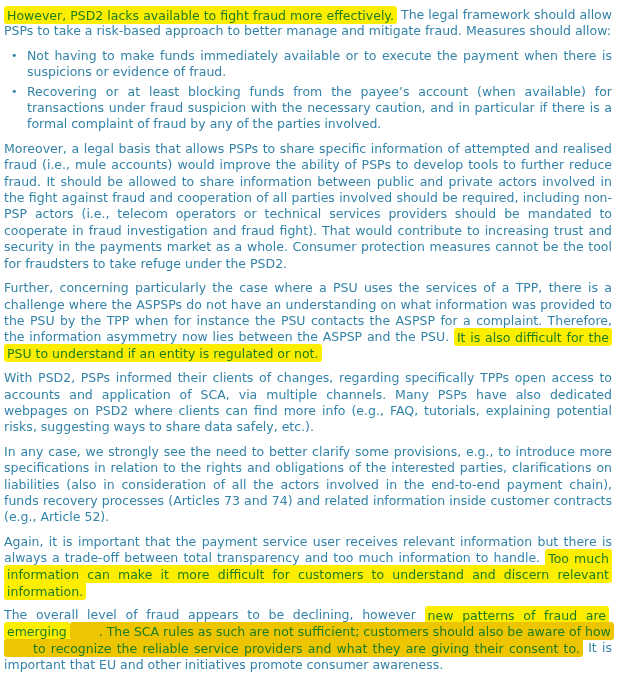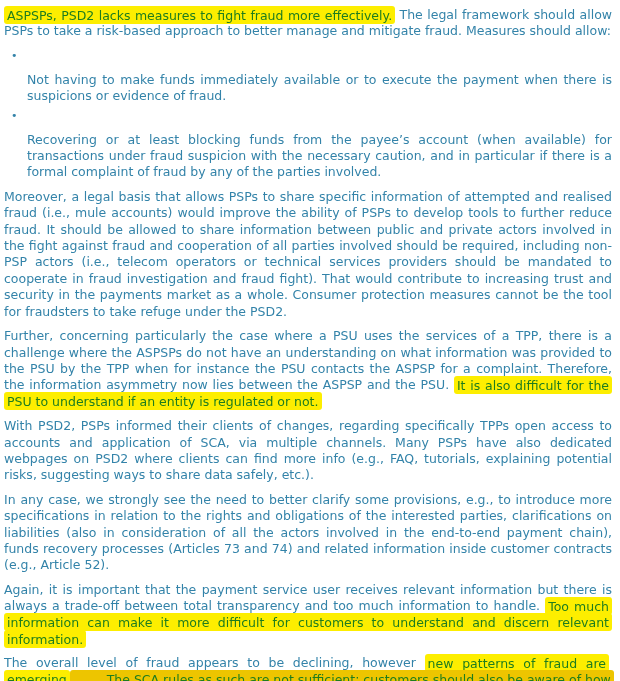--- a/index.html
+++ b/index.html
@@ -25,36 +25,36 @@
   p.para:last-child { margin-bottom: 0; }
   .bullet-item { display: flex; margin: 0 0 3px 0; }
   div.bullet-item:last-of-type { margin-bottom: 8px; }
   .bullet-marker {
     flex: 0 0 23px;
     box-sizing: border-box;
     padding-left: 7px;
     text-align: left;
     font-size: 11px;
   }
-  .bullet-text { flex: 1 1 auto; text-align: justify; margin-top: 24px; }
+  .bullet-text { flex: 1 1 auto; text-align: justify; }
   .hl {
     border-radius: 3px;
     padding: 1.5px 3px;
     -webkit-box-decoration-break: clone;
     box-decoration-break: clone;
   }
   .hl-yellow { background: var(--hl-yellow, #fdee00); color: var(--hl-text, #1e7d1e); }
   .hl-amber  { background: var(--hl-amber,  #edc500); color: var(--hl-text, #1e7d1e); padding-left: 29px; }
 </style>
 </head>
 <body style="background: rgb(255, 255, 255);">
 
 <div class="page">
   <div>
-      <p class="para"><span class="hl hl-yellow">ASPSPs, PSD2 lacks measures to fight fraud more effectively.</span><span> The legal framework should allow PSPs to take a risk-based approach to better manage and mitigate fraud. Measures should allow:</span></p>
+      <p class="para"><span class="hl hl-yellow">However, PSD2 lacks available to fight fraud more effectively.</span><span> The legal framework should allow PSPs to take a risk-based approach to better manage and mitigate fraud. Measures should allow:</span></p>
       <div class="bullet-item">
         <span class="bullet-marker">•</span>
         <span class="bullet-text"><span>Not having to make funds immediately available or to execute the payment when there is suspicions or evidence of fraud.</span></span>
       </div>
       <div class="bullet-item">
         <span class="bullet-marker">•</span>
         <span class="bullet-text"><span>Recovering or at least blocking funds from the payee’s account (when available) for transactions under fraud suspicion with the necessary caution, and in particular if there is a formal complaint of fraud by any of the parties involved.</span></span>
       </div>
       <p class="para"><span>Moreover, a legal basis that allows PSPs to share specific information of attempted and realised fraud (i.e., mule accounts) would improve the ability of PSPs to develop tools to further reduce fraud. It should be allowed to share information between public and private actors involved in the fight against fraud and cooperation of all parties involved should be required, including non-PSP actors (i.e., telecom operators or technical services providers should be mandated to cooperate in fraud investigation and fraud fight). That would contribute to increasing trust and security in the payments market as a whole. Consumer protection measures cannot be the tool for fraudsters to take refuge under the PSD2.</span></p>
       <p class="para"><span>Further, concerning particularly the case where a PSU uses the services of a TPP, there is a challenge where the ASPSPs do not have an understanding on what information was provided to the PSU by the TPP when for instance the PSU contacts the ASPSP for a complaint. Therefore, the information asymmetry now lies between the ASPSP and the PSU. </span><span class="hl hl-yellow">It is also difficult for the PSU to understand if an entity is regulated or not.</span></p>

